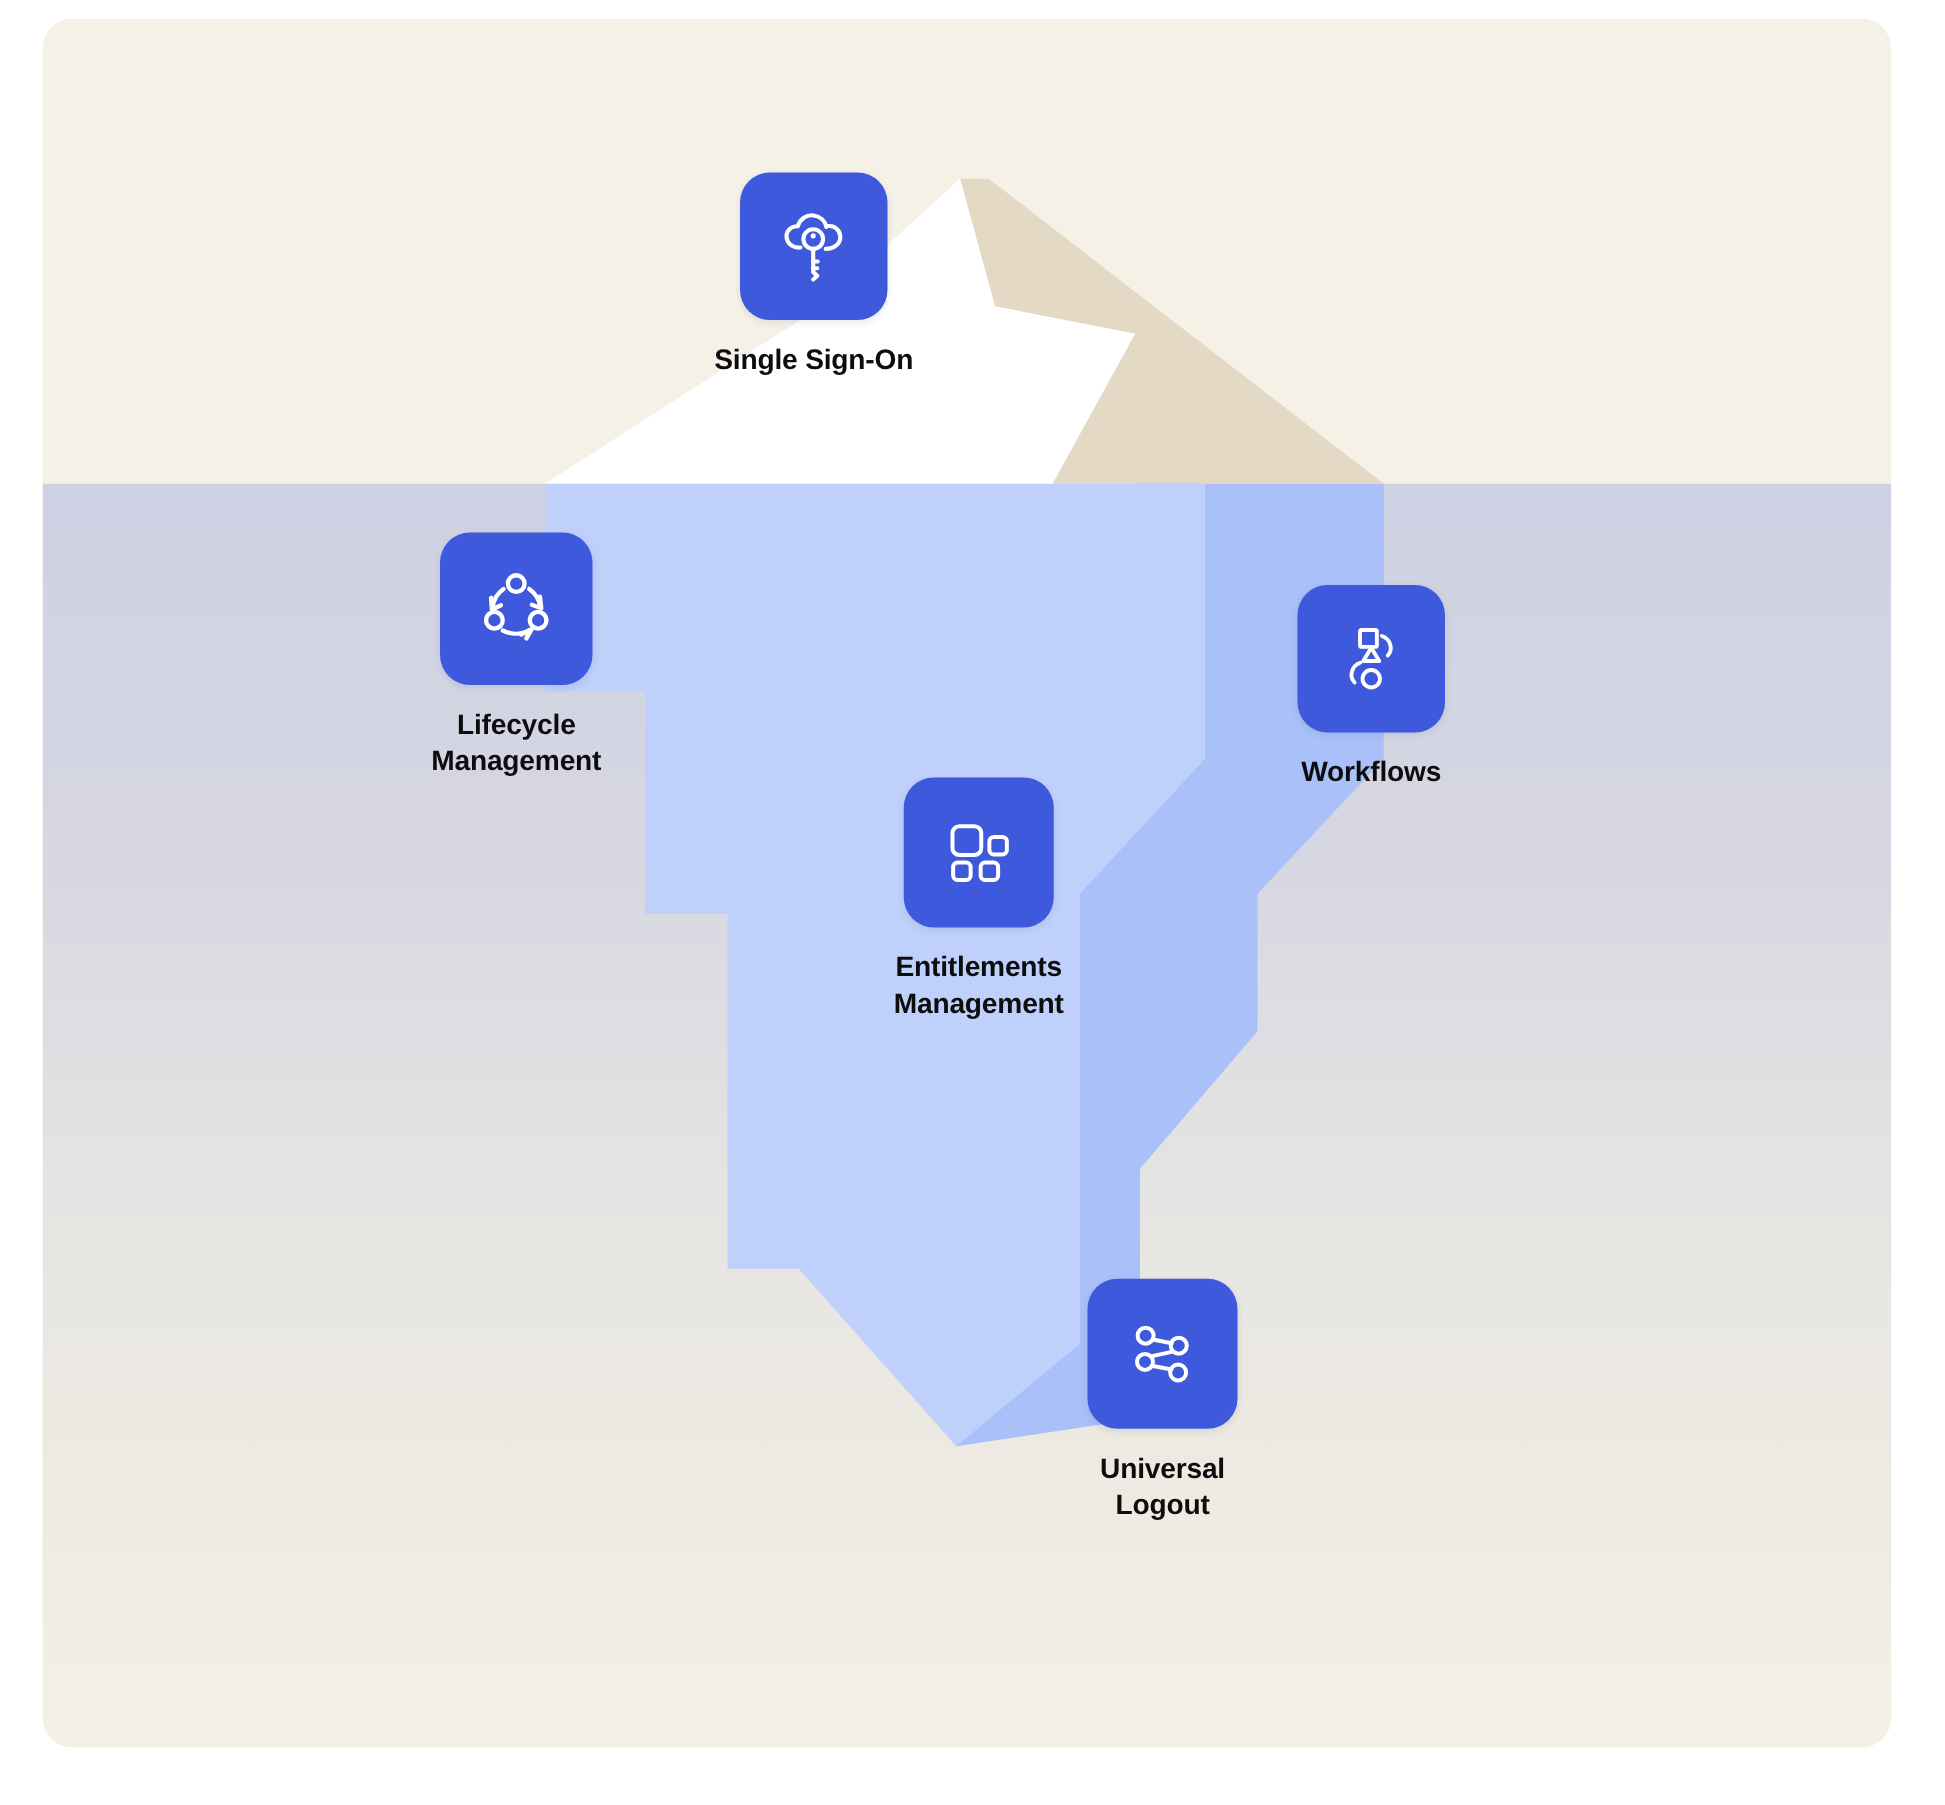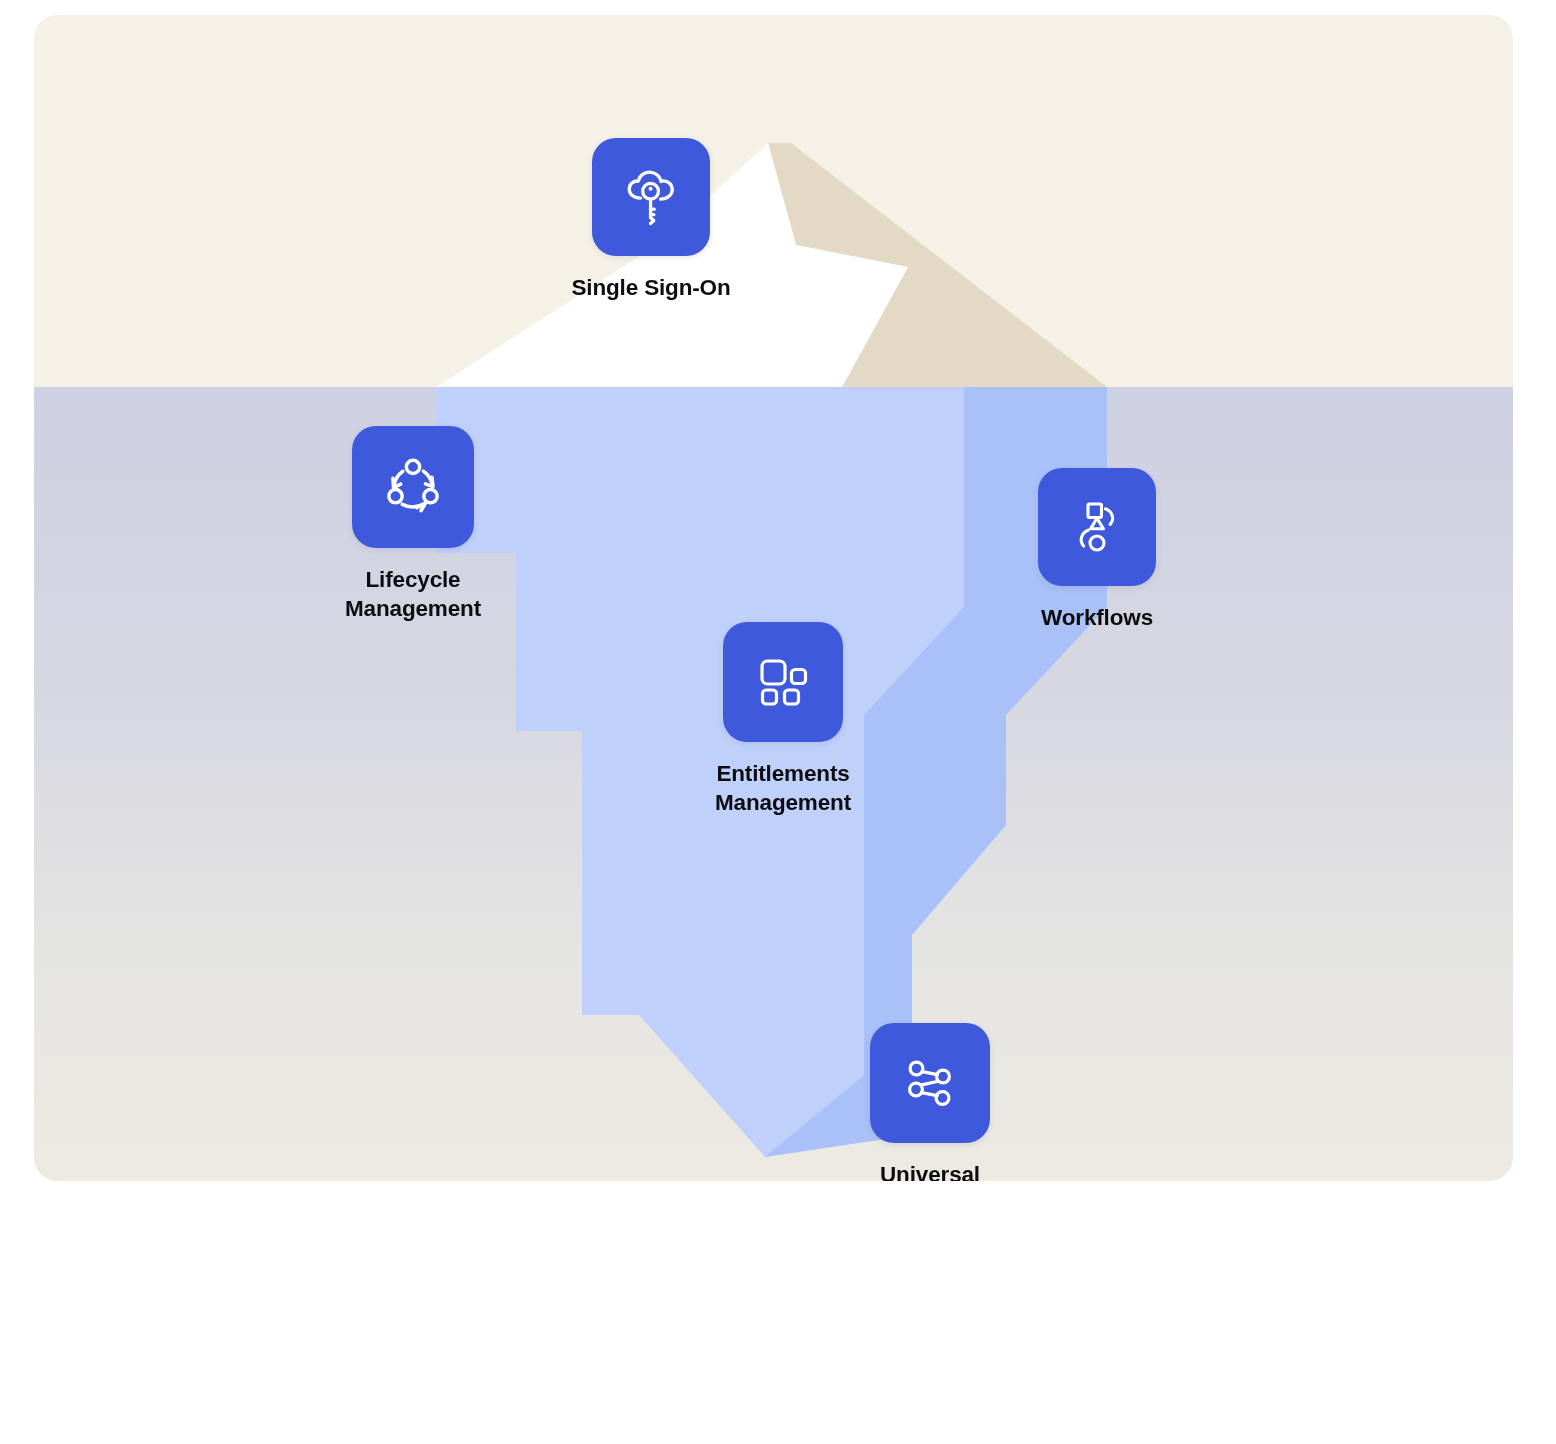--- a/index.html
+++ b/index.html
@@ -11,21 +11,21 @@
     overflow:hidden;
   }
   #stage {
     position:relative;
     width:1556px; height:1444px;
     background:#ffffff;
   }
   #card {
     position:absolute;
     left:34px; top:15px;
-    width:1479px; height:1166px;
+    width:1479px; height:1383px;
     border-radius:24px;
     overflow:hidden;
     background:#f5f1e7;
   }
   #card-svg { position:absolute; left:0; top:0; width:1479px; height:1383px; display:block; }
 
   
   .node {
     position:absolute;
     display:flex;
@@ -176,21 +176,21 @@
             <rect x="11.5" y="40" width="14" height="14" rx="3.6"></rect>
             <rect x="33.5" y="40" width="14" height="14" rx="3.6"></rect>
           </svg>
         </span>
       </div>
       <div class="node-label">Entitlements
 Management</div>
     </div>
 
 
-    <div class="node" style="left:896px; top:1008px;text-decoration:underline;">
+    <div class="node" style="left:896px; top:1008px;">
       <div class="tile" style="--tsz:120px;">
         <span>
           <svg width="64" height="64" viewBox="0 0 64 64" fill="none" stroke="#ffffff" stroke-width="3.2" stroke-linecap="round" stroke-linejoin="round">
             <circle cx="18.5" cy="17.5" r="6.4"></circle>
             <circle cx="45" cy="25.5" r="6.4"></circle>
             <circle cx="18" cy="38.5" r="6.4"></circle>
             <circle cx="44.5" cy="47" r="6.4"></circle>
             <path d="M24.2 20.6 L39.4 23.6"></path>
             <path d="M40.2 30.3 L22.8 34.1"></path>
             <path d="M23.4 41.6 L39.2 44.6"></path>

